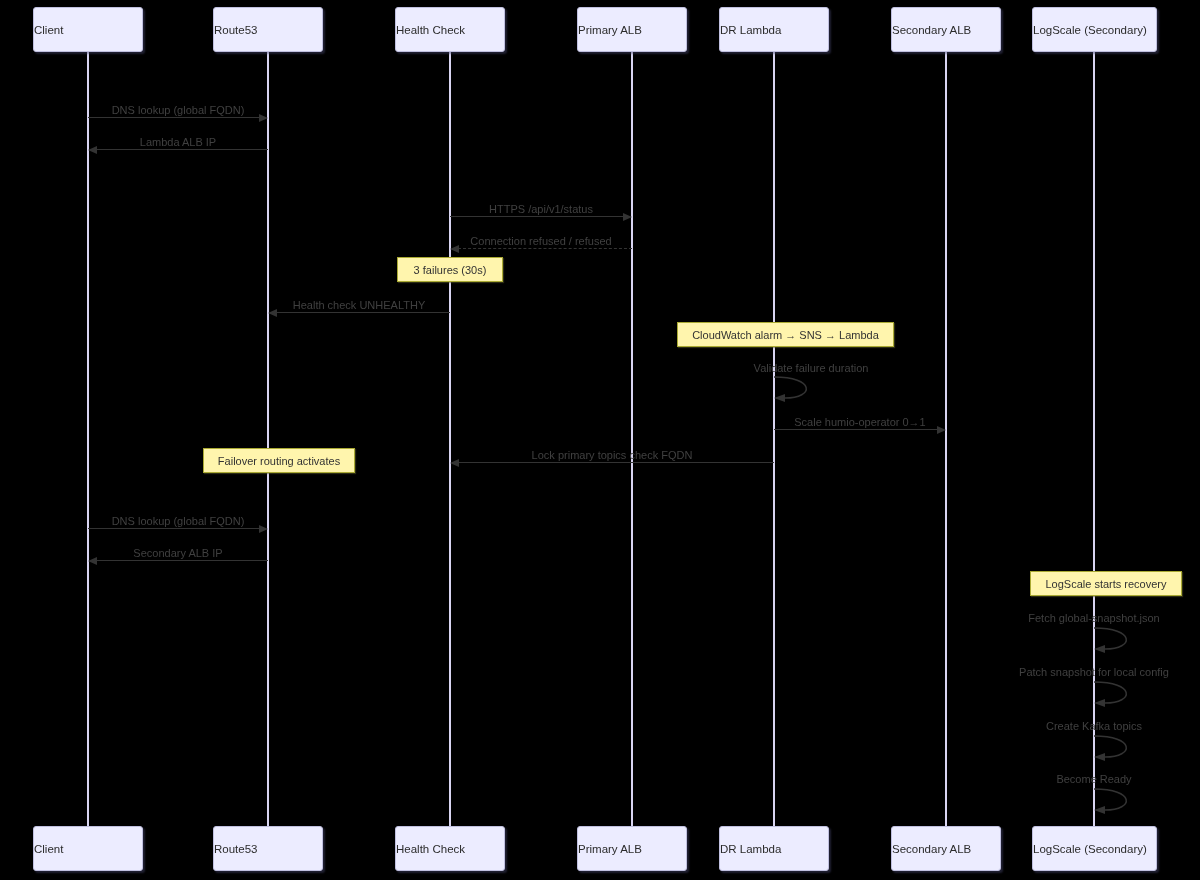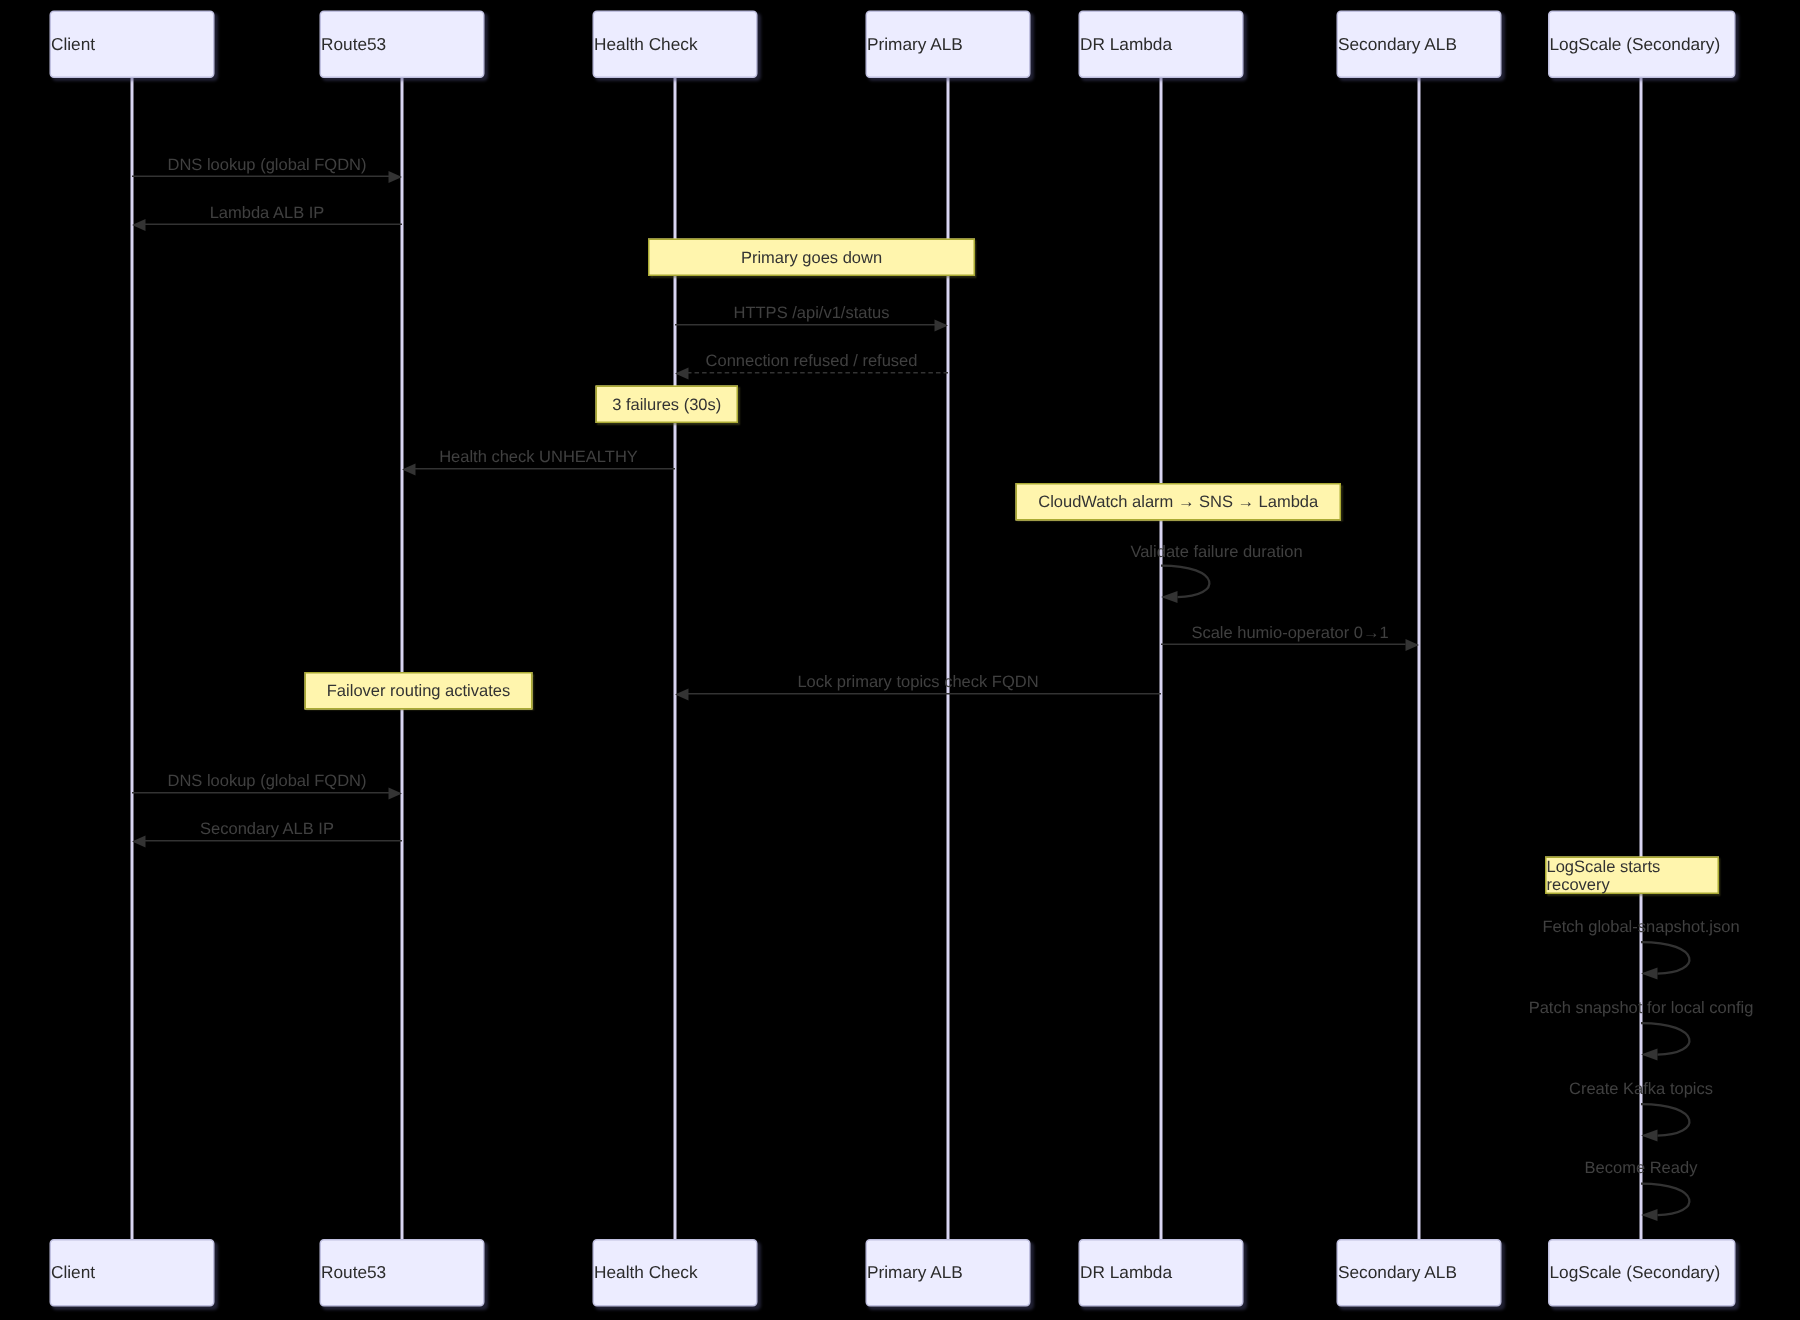--- a/index.html
+++ b/index.html
@@ -79,33 +79,30 @@
       <span>DR Lambda</span>
     </div>
   <div class="actor" style="left:891px;top:826px">
       <span>Secondary ALB</span>
     </div>
   <div class="actor" style="left:1032px;top:826px;width:125px">
       <span>LogScale (Secondary)</span>
     </div>
 
   
-  <div class="note" style="left:432px;top:159px;width:218px">
-      <span>Primary goes down</span>
-    </div>
-  <div class="note" style="left:397px;top:257px;width:95px">
+  <div class="note" style="left:397px;top:257px;width:106px">
       <span>3 failures (30s)</span>
     </div>
   <div class="note" style="left:677px;top:322px;width:217px">
       <span>CloudWatch alarm → SNS → Lambda</span>
     </div>
   <div class="note" style="left:203px;top:448px;width:152px">
       <span>Failover routing activates</span>
     </div>
-  <div class="note" style="left:1030px;top:571px;width:116px">
+  <div class="note" style="left:1030px;top:571px;width:152px">
       <span>LogScale starts recovery</span>
     </div>
 
   
   <div class="msg-label" style="left:68px;top:103px;width:220px">DNS lookup (global FQDN)</div>
   <div class="msg-line" style="left:88px;top:117px;width:172px"></div>
   <div class="ah r" style="left:259px;top:114px"></div>
 
   
   <div class="msg-label" style="left:68px;top:135px;width:220px">Lambda ALB IP</div>

